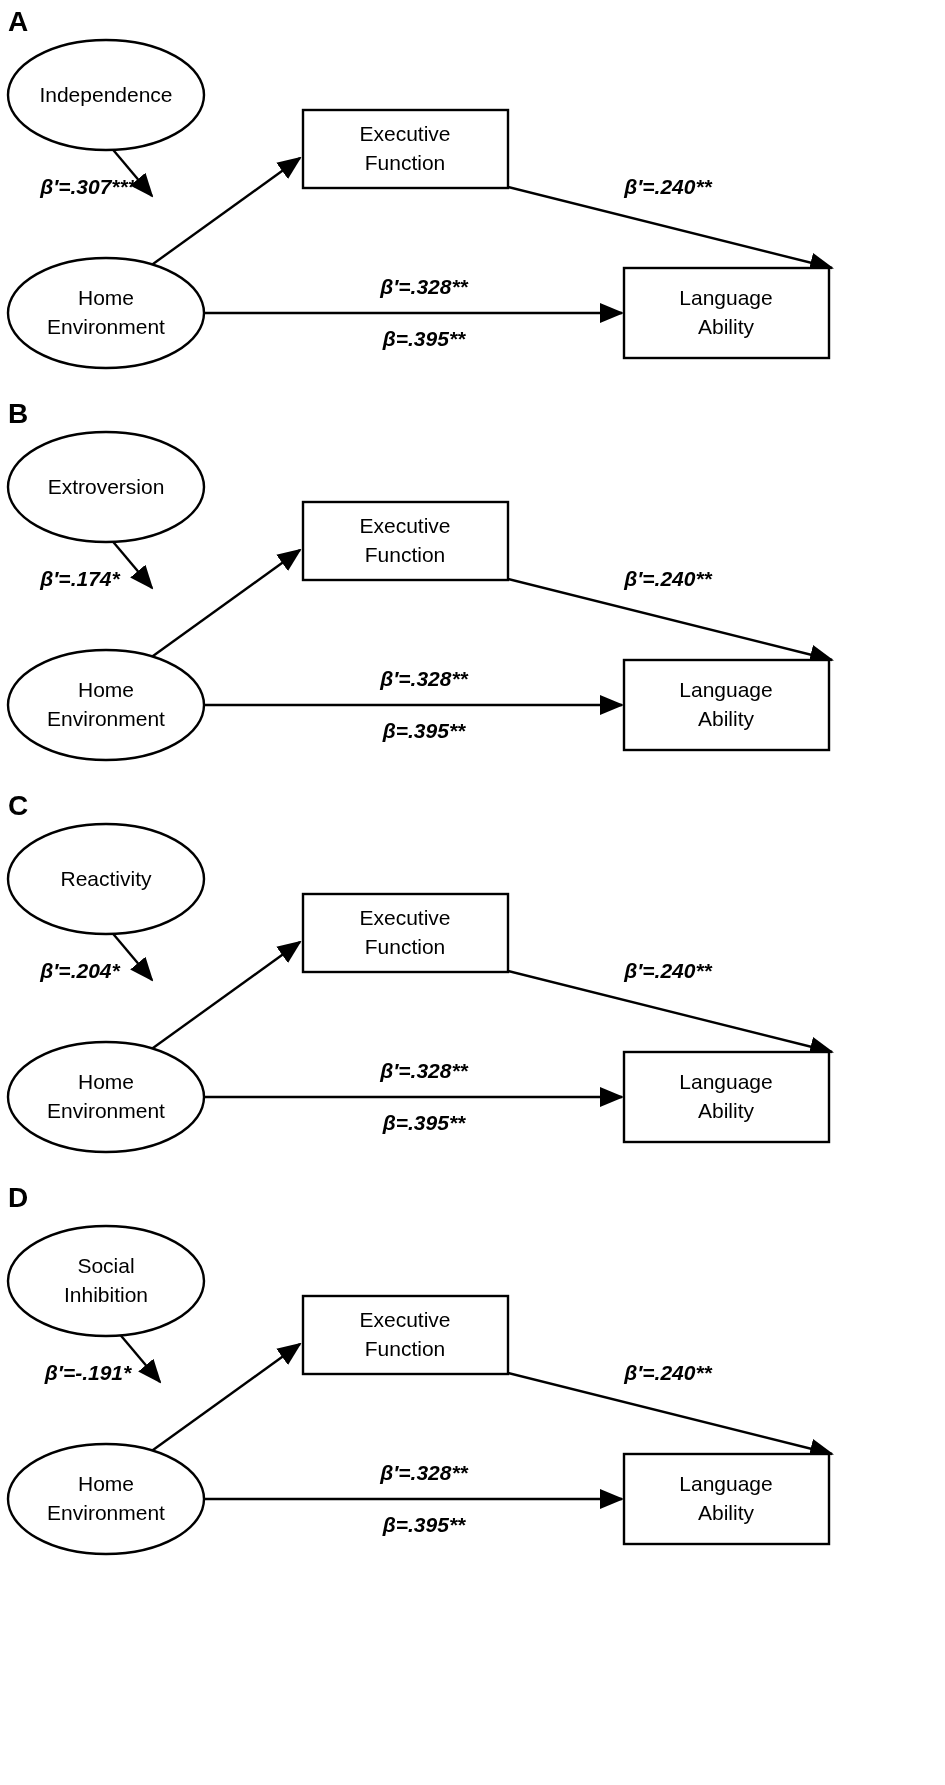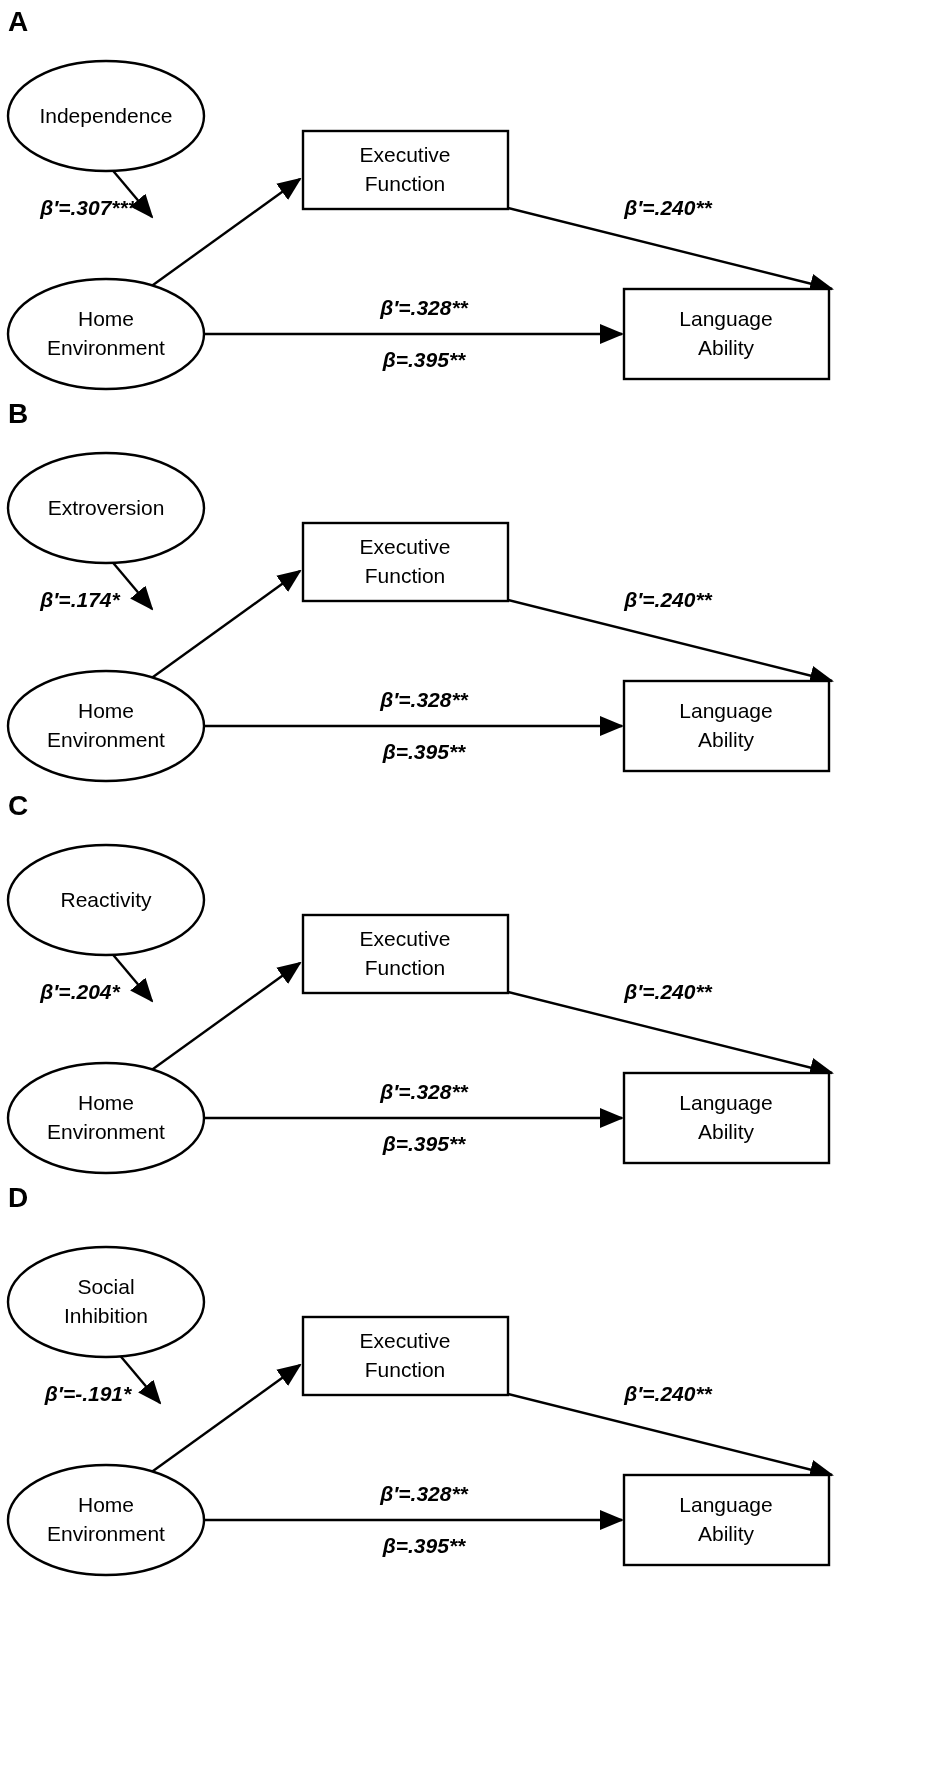--- a/index.html
+++ b/index.html
@@ -1,20 +1,20 @@
 <!DOCTYPE html>
 <html><head>
 <meta charset="utf-8">
 <style>
   html,body{margin:0;padding:0;background:#ffffff;}
   body{width:945px;height:1785px;position:relative;
        font-family:"Liberation Sans","DejaVu Sans",sans-serif;color:#000;}
   .panel{position:absolute;left:0;width:945px;}
   .panel-letter{position:absolute;font-weight:bold;font-size:28px;line-height:28px;color:#000;}
-  .svgwrap{position:absolute;left:0;top:0;width:945px;margin-top:21px;}
+  .svgwrap{position:absolute;left:0;top:0;width:945px;}
   svg{display:block;overflow:visible;}
   .node-text{font-family:"Liberation Sans","DejaVu Sans",sans-serif;font-size:21px;fill:#000;
              text-anchor:middle;dominant-baseline:middle;}
   .beta-text{font-family:"Liberation Sans","DejaVu Sans",sans-serif;font-size:21px;fill:#000;
              text-anchor:middle;dominant-baseline:middle;font-style:italic;font-weight:bold;}
   .shape{fill:#ffffff;stroke:#000000;stroke-width:2.4;}
   .edge{stroke:#000000;stroke-width:2.4;fill:none;}
 </style>
 </head>
 <body>

